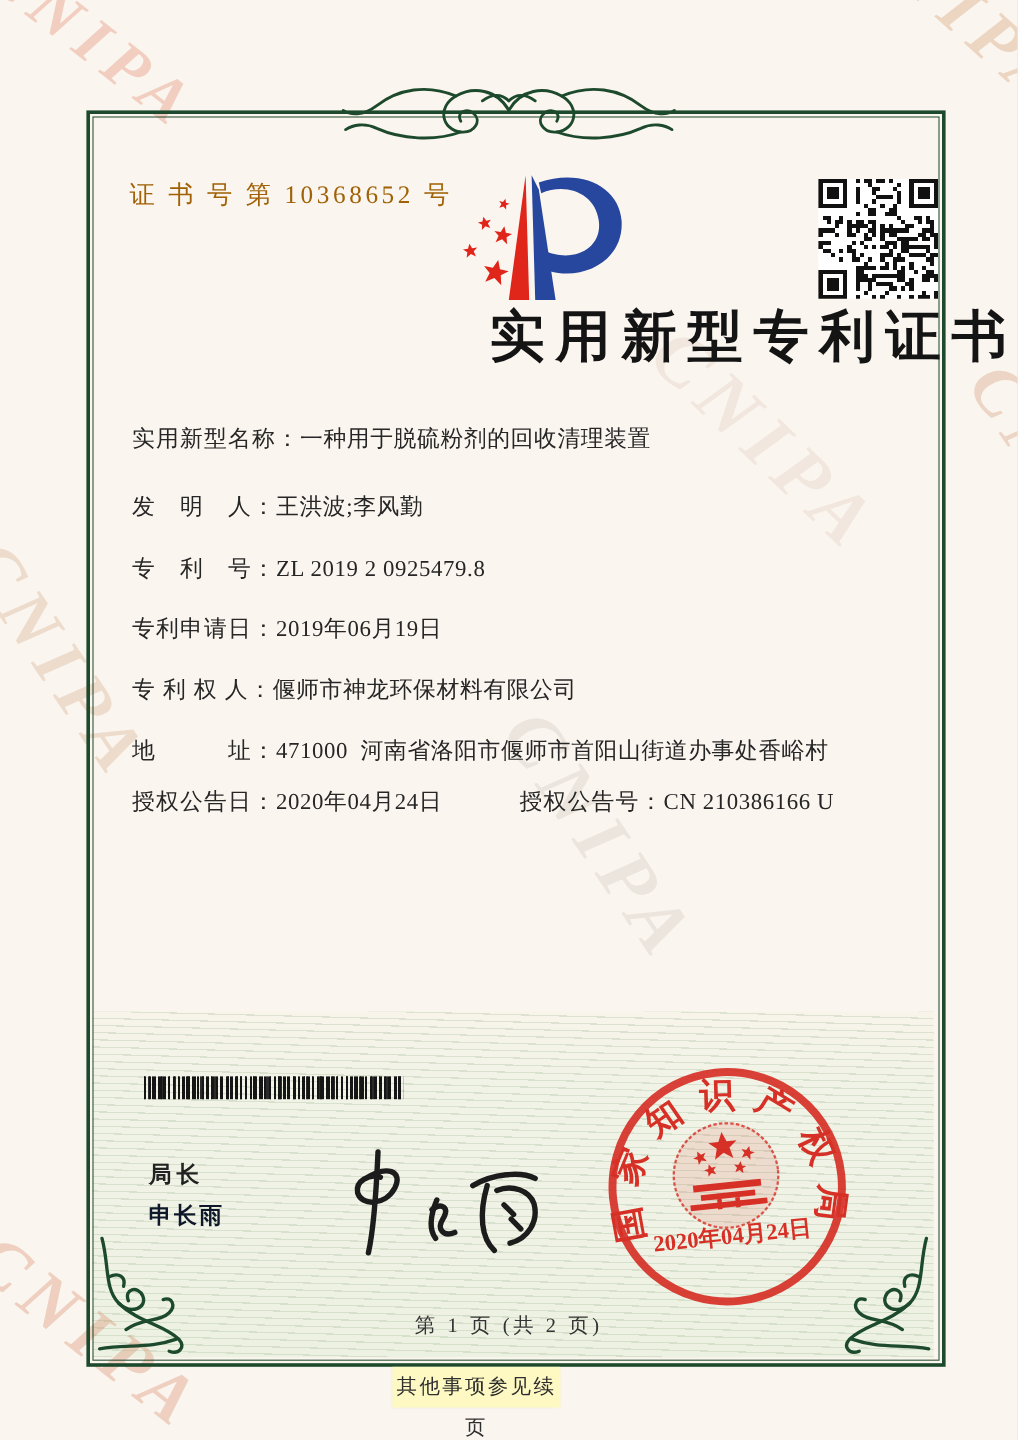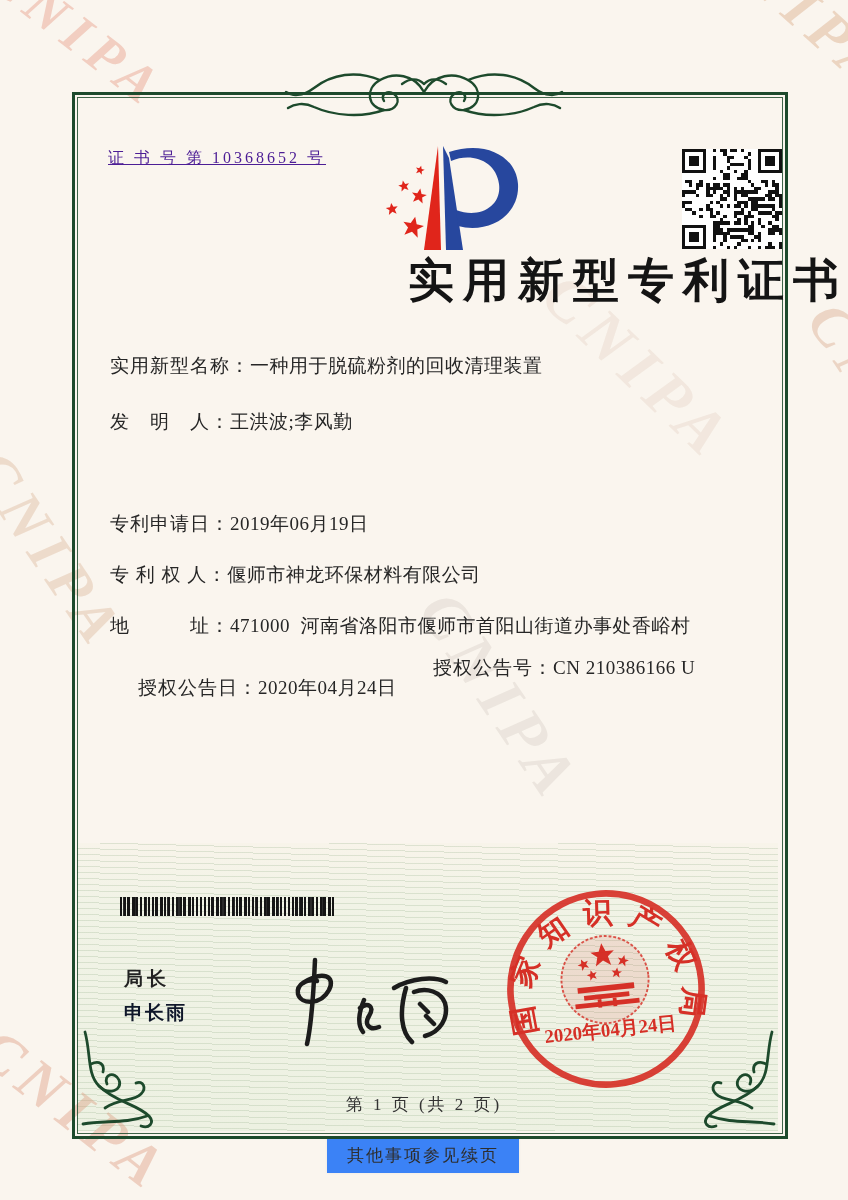--- a/index.html
+++ b/index.html
@@ -33,33 +33,33 @@
   .orn-bl{left:77px;top:1028px;width:96px;height:102px;}
   .orn-br{left:684px;top:1028px;width:96px;height:102px;transform:scaleX(-1);}
   
   .guilloche{
     position:absolute;z-index:1;left:77px;top:843px;width:701px;height:288px;
     background-image:
       repeating-linear-gradient(1.5deg, rgba(152,178,142,.28) 0 1px, rgba(255,255,255,0) 1px 6px),
       linear-gradient(180deg,#f8f4ea 0,#f1f3e6 60px,#edf1e2 100%);
   }
   
-  .cert-no{position:absolute;z-index:4;left:108px;top:148px;font-size:16px;letter-spacing:3px;color:#4c1d95;text-decoration:underline;}
+  .cert-no{position:absolute;z-index:4;left:108px;top:148px;font-size:21px;letter-spacing:3px;color:#a16207;}
   .logo{position:absolute;z-index:4;left:350px;top:140px;width:180px;height:120px;}
   .qr{position:absolute;z-index:4;left:682px;top:149px;width:100px;height:100px;}
   .title{
     position:absolute;z-index:4;left:0;top:250px;width:100%;text-align:right;
     font-size:46px;font-weight:bold;letter-spacing:9px;color:#141414;
   }
   
   .field{position:absolute;z-index:4;left:110px;font-size:19px;color:#262626;white-space:pre-wrap;}
   .fl{letter-spacing:1px;}
   .fv{letter-spacing:.5px;}
   .f1{top:353px;} .f2{top:409px;} .f3{top:461px;} .f4{top:511px;} .f5{top:562px;} .f6{top:613px;}
-  .f7{top:675px;margin-left:28px;} .f7b{left:433px;top:655px;}
+  .f7{top:655px;} .f7b{left:433px;top:655px;}
   
   .body-text{
     position:absolute;z-index:4;left:106px;top:699px;width:646px;
     font-size:19.5px;line-height:34px;text-align:justify;color:#2a2a2a;
   }
   .body-text p{margin:0;text-indent:2em;}
   
   .barcode{
     position:absolute;z-index:4;left:120px;top:897px;width:216px;height:19px;
     background-image:
@@ -76,22 +76,22 @@
   .seal{position:absolute;z-index:5;left:500px;top:883px;width:212px;height:212px;transform:rotate(-6deg);opacity:.95;}
   .seal-stroke{stroke:var(--c-seal,#d5261d);fill:none;}
   .seal-red{fill:var(--c-seal,#d5261d);}
   .seal-text{fill:var(--c-seal,#d5261d);font-family:"Liberation Serif","DejaVu Serif",serif;font-weight:bold;}
   
   .logo-red{fill:var(--c-logored,#e0251b);}
   .logo-blue{fill:var(--c-logoblue,#27479e);}
   
   .page-indicator{position:absolute;z-index:4;left:0;top:1093px;width:100%;text-align:center;font-size:17px;letter-spacing:3px;color:#333;}
   .note-box{
-    position:absolute;z-index:4;left:327px;top:1139px;width:192px;height:34px;
-    background:#3b82f6;box-shadow:0 0 3px rgba(0,0,0,.06);
+    position:absolute;z-index:4;left:327px;top:1139px;width:140px;height:34px;
+    background:#fef9c3;box-shadow:0 0 3px rgba(0,0,0,.06);
     text-align:center;line-height:34px;font-size:17px;letter-spacing:2px;color:#2e2e2e;
   }
   .qr-noise rect{fill:#111;}
 </style>
 </head>
 <body>
 
 <div class="page">
 
   <div class="wm wm-tl">CNIPA</div>
@@ -418,20 +418,21 @@
         <rect x="25" y="28" width="1" height="1"></rect>
         <rect x="26" y="28" width="1" height="1"></rect>
         <rect x="28" y="28" width="1" height="1"></rect>
       </g>
   </svg>
 
   <div class="title">实用新型专利证书</div>
 
   <div class="field f1"><span class="fl">实用新型名称：</span><span class="fv">一种用于脱硫粉剂的回收清理装置</span></div>
   <div class="field f2"><span class="fl">发　明　人：</span><span class="fv">王洪波;李风勤</span></div>
+  <div class="field f3"><span class="fl">专　利　号：</span><span class="fv">ZL 2019 2 0925479.8</span></div>
   <div class="field f4"><span class="fl">专利申请日：</span><span class="fv">2019年06月19日</span></div>
   <div class="field f5"><span class="fl">专 利 权 人：</span><span class="fv">偃师市神龙环保材料有限公司</span></div>
   <div class="field f6"><span class="fl">地　　　址：</span><span class="fv">471000  河南省洛阳市偃师市首阳山街道办事处香峪村</span></div>
   <div class="field f7"><span class="fl">授权公告日：</span><span class="fv">2020年04月24日</span></div>
   <div class="field f7b"><span class="fl">授权公告号：</span><span class="fv">CN 210386166 U</span></div>
 
 
   <div class="barcode"></div>
 
   <div class="signer-title">局长</div>

